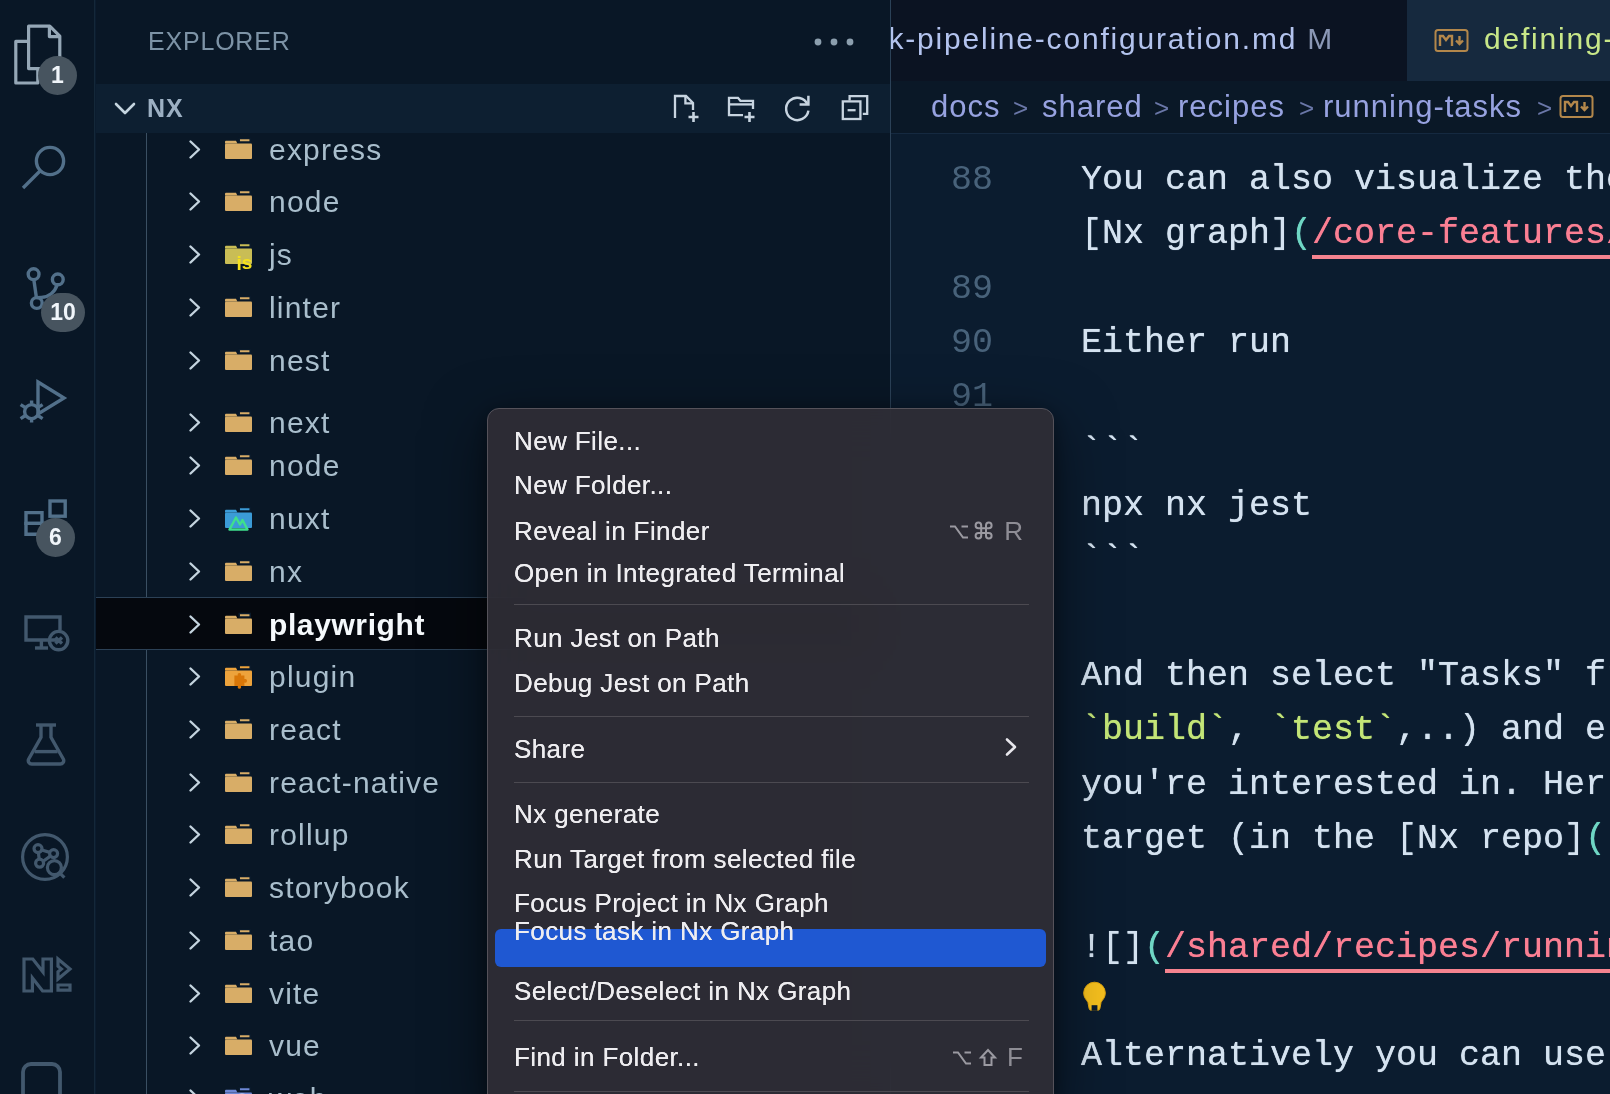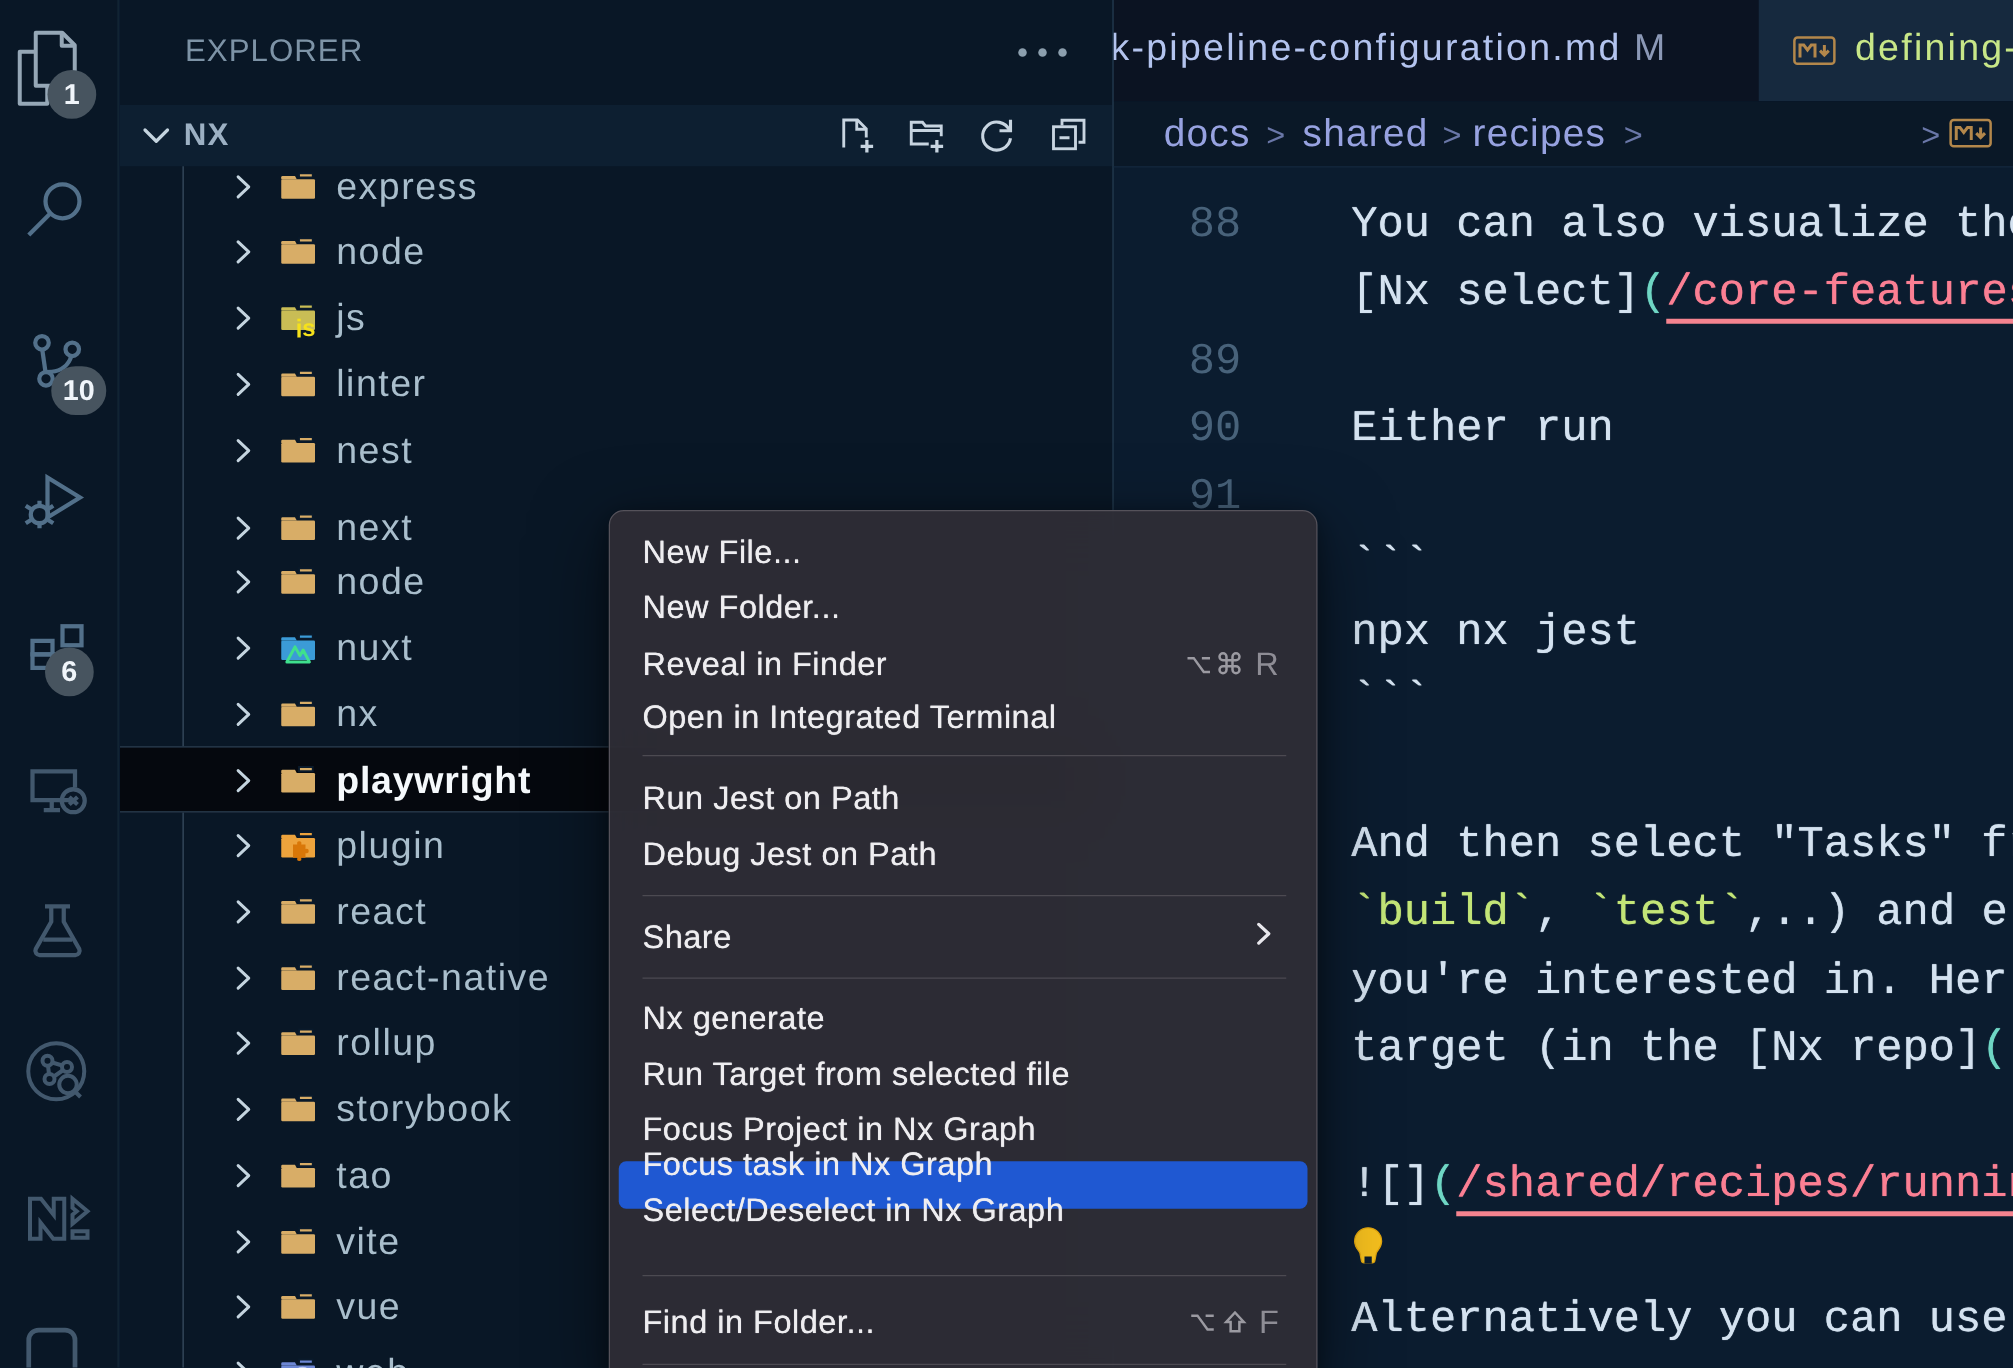--- a/index.html
+++ b/index.html
@@ -387,21 +387,21 @@
         <span class="tlbl">web</span>
       </div>
   </div>
   <div id="editor">
     <div id="content">
       <div class="gnum" style="top:46px">88</div>
 <div class="gnum" style="top:155px">89</div>
 <div class="gnum" style="top:209px">90</div>
 <div class="gnum" style="top:263px">91</div>
       <div class="cline" style="top:46px"><span class="cw">You can also visualize the project </span></div>
-<div class="cline" style="top:100px"><span class="cw">[Nx select]</span><span class="ct">(</span><span class="cp cu">/core-features/interactive-graph-nx</span></div>
+<div class="cline" style="top:100px"><span class="cw">[Nx graph]</span><span class="ct">(</span><span class="cp cu">/core-features/interactive-graph-nx</span></div>
 <div class="cline" style="top:209px"><span class="cw">Either run</span></div>
 <div class="cline" style="top:318px"><span class="cw">```</span></div>
 <div class="cline" style="top:372px"><span class="cw">npx nx jest</span></div>
 <div class="cline" style="top:426px"><span class="cw">```</span></div>
 <div class="cline" style="top:542px"><span class="cw">And then select "Tasks" from the</span></div>
 <div class="cline" style="top:596px"><span class="cg">`build`</span><span class="cw">, </span><span class="cg">`test`</span><span class="cw">,..) and e</span></div>
 <div class="cline" style="top:651px"><span class="cw">you're interested in. Her</span></div>
 <div class="cline" style="top:705px"><span class="cw">target (in the [Nx repo]</span><span class="ct">(</span></div>
 <div class="cline" style="top:814px"><span class="cw">![]</span><span class="ct">(</span><span class="cp cu">/shared/recipes/running-ta</span></div>
 <div class="cline" style="top:922px"><span class="cw">Alternatively you can use</span></div>
@@ -410,20 +410,21 @@
             <rect x="9.6" y="24.2" width="5.8" height="5.6" fill="#0b1c2f"></rect>
           </svg></div>
     </div>
     <div id="crumbs">
       <span style="left:40px">docs</span>
         <span class="sep" style="left:122px">&gt;</span>
         <span style="left:151px">shared</span>
         <span class="sep" style="left:263px">&gt;</span>
         <span style="left:287px">recipes</span>
         <span class="sep" style="left:408px">&gt;</span>
+        <span style="left:432px">running-tasks</span>
         <span class="sep" style="left:646px">&gt;</span>
         <span style="left:668px;top:11px"><svg width="35" height="29" viewBox="0 0 35 29">
             <rect x="1.5" y="4" width="32" height="21" rx="2.5" fill="none" stroke="#b3874b" stroke-width="2"></rect>
             <path d="M6 20 v-10 h3 l3 4 3-4 h3 v10" fill="none" stroke="#b3874b" stroke-width="2.4"></path>
             <path d="M25.5 10 v7 M22 14.5 l3.5 3.6 3.5-3.6" fill="none" stroke="#b3874b" stroke-width="2.4"></path>
           </svg></span>
     </div>
     <div id="tabbar">
       <div id="tab1t">task-pipeline-configuration.md<span class="mod">M</span></div>
       <div id="tab2">
@@ -456,21 +457,21 @@
 <div class="mshort" style="top:341px">
         <svg width="26" height="26" viewBox="0 0 26 26">
           <path d="M10 5.5 L18 13 L10 20.5" fill="none" stroke="#e8e7ec" stroke-width="2.6" stroke-linecap="round" stroke-linejoin="round"></path>
         </svg>
       </div>
 <div class="mitem" style="top:406px"><span>Nx generate</span></div>
 <div class="mitem" style="top:451px"><span>Run Target from selected file</span></div>
 <div class="mitem" style="top:495px"><span>Focus Project in Nx Graph</span></div>
 <div class="mhl" style="top:520px"></div>
 <div class="mitem" style="top:523px"><span>Focus task in Nx Graph</span></div>
-<div class="mitem" style="top:560px"><span>Select/Deselect in Nx Graph</span></div>
+<div class="mitem" style="top:583px"><span>Select/Deselect in Nx Graph</span></div>
 <div class="mitem" style="top:649px"><span>Find in Folder...</span></div>
 <div class="mshort" style="top:649px">
         <svg width="24" height="24" viewBox="0 0 24 24">
           <path d="M3 6.5 h5 l8 11 h5 M14.5 6.5 h6.5" fill="none" stroke="#9b9aa1" stroke-width="2"></path>
         </svg>
         <svg width="24" height="24" viewBox="0 0 24 24">
           <path d="M12 4 L19 11.5 H15.5 V19 H8.5 V11.5 H5 Z" fill="none" stroke="#9b9aa1" stroke-width="2"></path>
         </svg>
         <span class="skey">F</span>
       </div>

